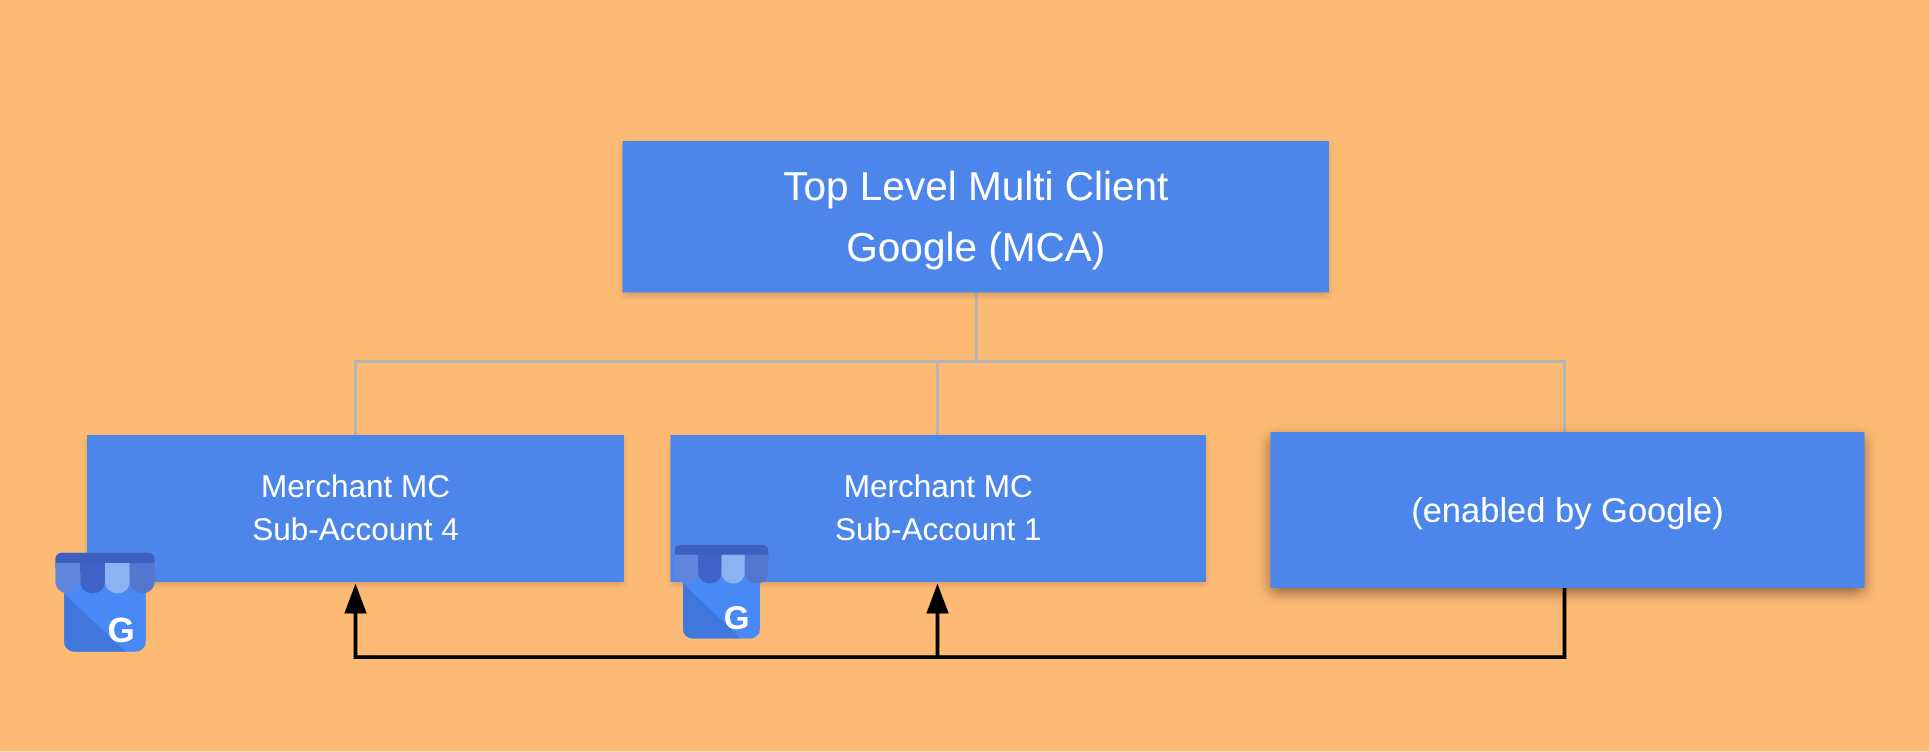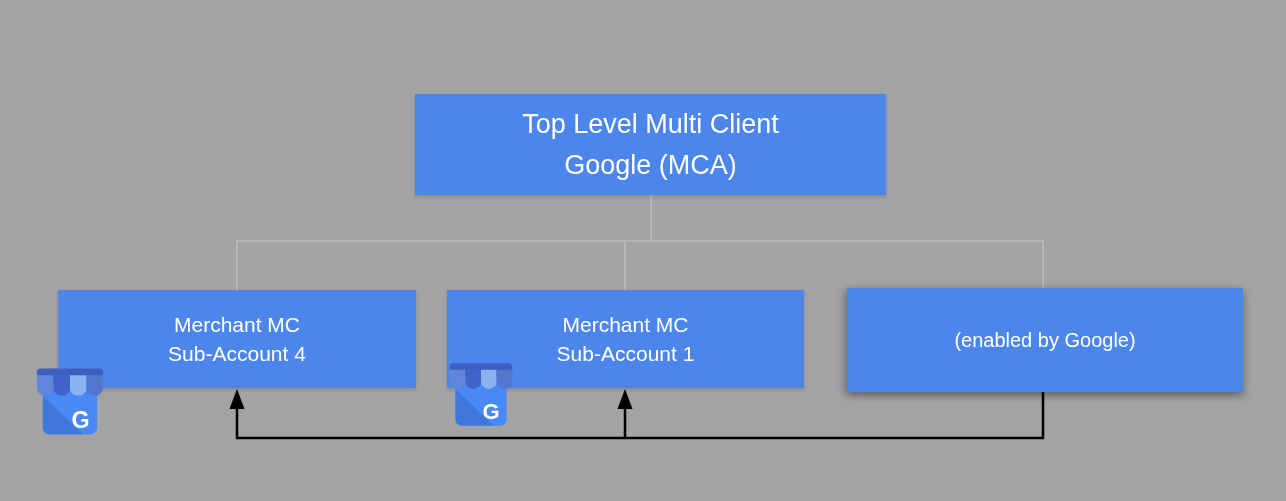--- a/index.html
+++ b/index.html
@@ -1,20 +1,20 @@
 <!DOCTYPE html>
 <html><head>
 <meta charset="utf-8">
 <style>
   html, body { margin: 0; padding: 0; background: #ffffff; }
   .stage {
     position: relative;
     width: 1286px;
     height: 501px;
-    background: #a3a3a3;
+    background: #fdba74;
     font-family: "Liberation Sans", "DejaVu Sans", sans-serif;
     overflow: hidden;
   }
   svg.connectors {
     position: absolute;
     left: 0; top: 0;
     width: 1286px; height: 501px;
     z-index: 0;
   }
   .node {
@@ -47,21 +47,21 @@
     font-size: 21px;
     line-height: 29px;
   }
   .node-lfp {
     left: 847px; top: 288px;
     width: 396px; height: 104px;
     font-size: 21px;
     line-height: 30px;
     box-shadow: -2px 3px 8px rgba(0,0,0,0.30), 2px 3px 8px rgba(0,0,0,0.18);
   }
-  .node-lfp .line2 { font-size: 20px; }
+  .node-lfp .line2 { font-size: 23px; }
   .gmb-icon {
     position: absolute;
     z-index: 2;
   }
   .gmb-icon-1 { left: 35px; top: 366px; width: 70px; height: 71px; }
   .gmb-icon-2 { left: 448px; top: 361px; width: 66px; height: 67px; }
 </style>
 </head>
 <body>
 

